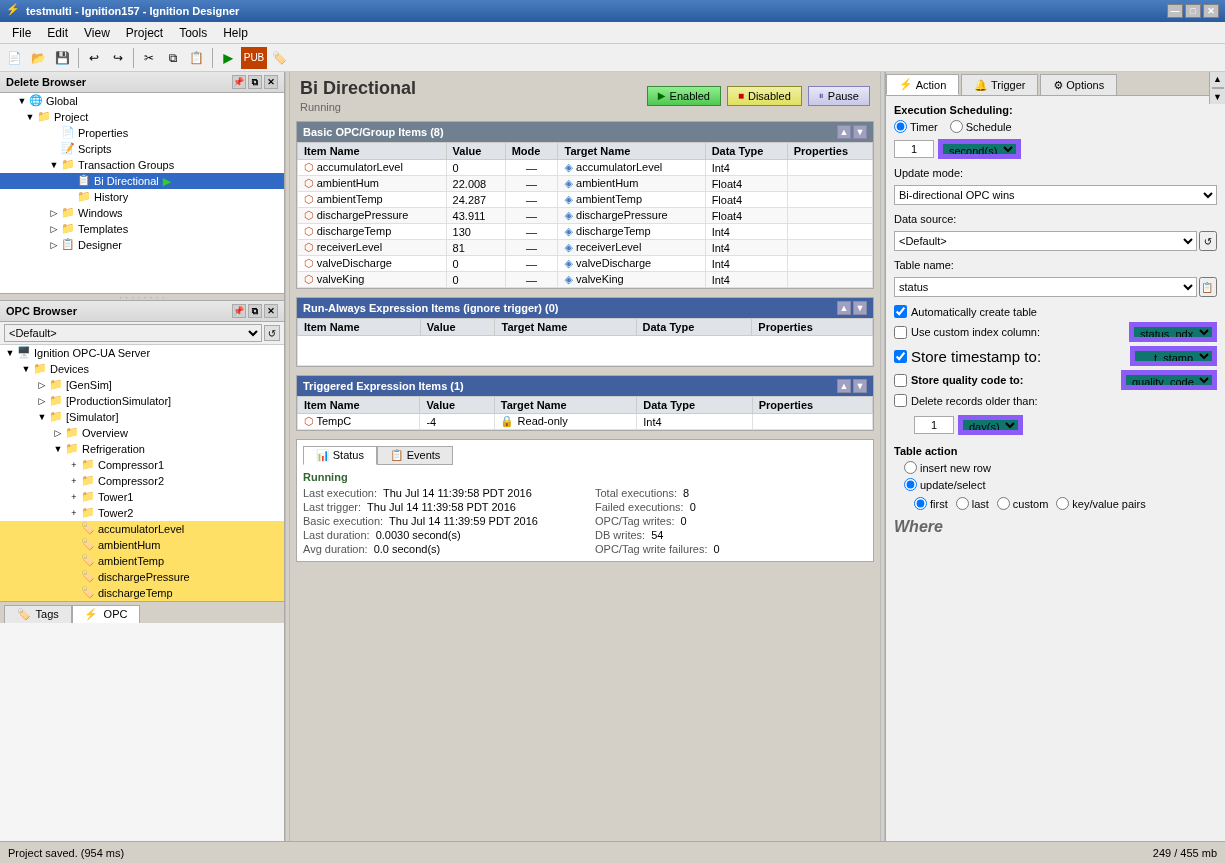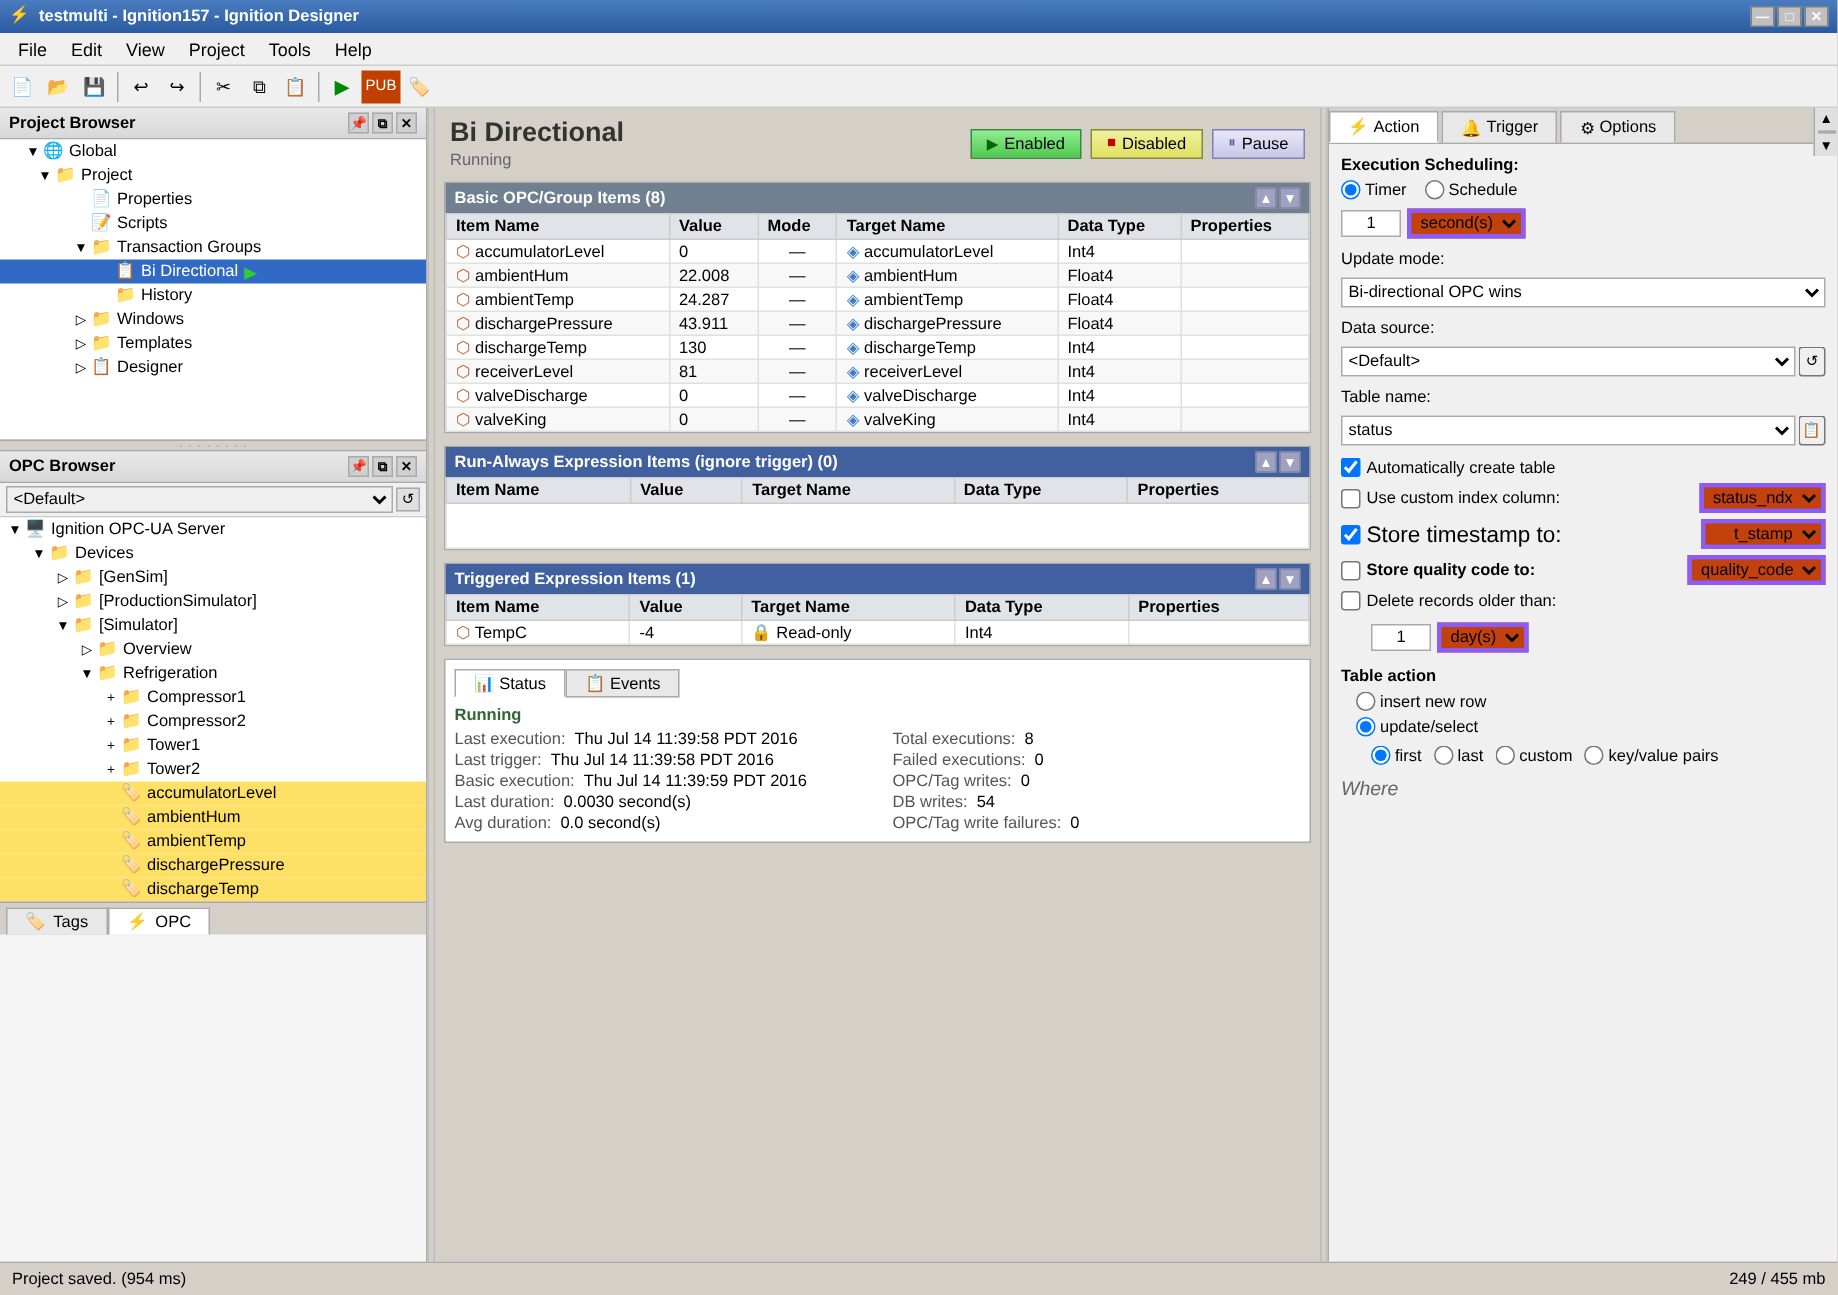--- a/index.html
+++ b/index.html
@@ -99,21 +99,21 @@
     .form-select { flex: 1; height: 20px; border: 1px solid #aaa; font-size: 11px; background: white; }
     .radio-group { display: flex; gap: 12px; align-items: center; }
     .radio-item { display: flex; align-items: center; gap: 3px; cursor: pointer; font-size: 11px; }
 
     .section-title { font-weight: bold; font-size: 11px; margin-bottom: 4px; }
     .checkbox-row { display: flex; align-items: center; gap: 4px; margin-bottom: 4px; font-size: 11px; }
     .checkbox-row input { cursor: pointer; }
 
     .spinner-row { display: flex; align-items: center; gap: 4px; }
     .spinner-input { width: 40px; height: 18px; border: 1px solid #aaa; text-align: center; font-size: 11px; }
-    .spinner-select { height: 20px; border: 3px solid #8b5cf6; font-size: 11px; background: #c2410c; padding: 0 2px; }
+    .spinner-select { height: 20px; border: 5px solid #8b5cf6; font-size: 11px; background: #0f766e; padding: 0 2px; }
 
     
     .center-bottom { background: white; border: 1px solid #aaa; margin: 4px 6px; padding: 6px; }
     .status-tabs { display: flex; margin-bottom: 6px; }
     .status-tab { padding: 2px 12px; background: #e8e8e8; border: 1px solid #aaa; cursor: pointer; font-size: 11px; }
     .status-tab.active { background: white; border-bottom: 1px solid white; z-index: 1; }
     .status-running { font-weight: bold; color: #336633; margin-bottom: 4px; font-size: 11px; }
     .status-grid { display: grid; grid-template-columns: 1fr 1fr; gap: 2px 20px; }
     .status-row { display: flex; gap: 6px; font-size: 11px; }
     .status-key { color: #555; }
@@ -159,21 +159,21 @@
   <div class="toolbar-btn" style="color:#008800; font-weight:bold;">▶</div>
   <div class="toolbar-btn" style="background:#c04000; color:white; width:26px; font-size:10px;">PUB</div>
   <div class="toolbar-btn">🏷️</div>
 </div>
 
 <div class="main-layout">
 
   <div class="left-panel">
 
     <div class="panel-header">
-      <span>Project Browser</span>
+      <span>Delete Browser</span>
       <div class="panel-controls">
         <div class="panel-btn">📌</div>
         <div class="panel-btn">⧉</div>
         <div class="panel-btn">✕</div>
       </div>
     </div>
 
     <div class="tree-container" style="height:200px; flex:none;">
 
       <div class="tree-item">
@@ -760,21 +760,21 @@
         <div class="radio-item">
           <input type="radio" name="update-sub" style="">
           <span>custom</span>
         </div>
         <div class="radio-item">
           <input type="radio" name="update-sub" style="">
           <span>key/value pairs</span>
         </div>
       </div>
 
-      <div style="margin-top:8px; font-size:13px; font-style:italic; color:#666;">Where</div>
+      <div style="margin-top:8px; font-size:16px; font-style:italic; color:#666;font-weight:bold;">Where</div>
 
     </div>
 
     <div style="position:absolute; right:0; top:72px; width:16px; background:#e0e0e0; border-left:1px solid #aaa; display:flex; flex-direction:column; align-items:center;">
       <div style="font-size:9px; cursor:pointer; padding:2px;">▲</div>
       <div style="flex:1; background:#c0c0c0; width:12px; margin:1px; border:1px solid #aaa;"></div>
       <div style="font-size:9px; cursor:pointer; padding:2px;">▼</div>
     </div>
   </div>
 

